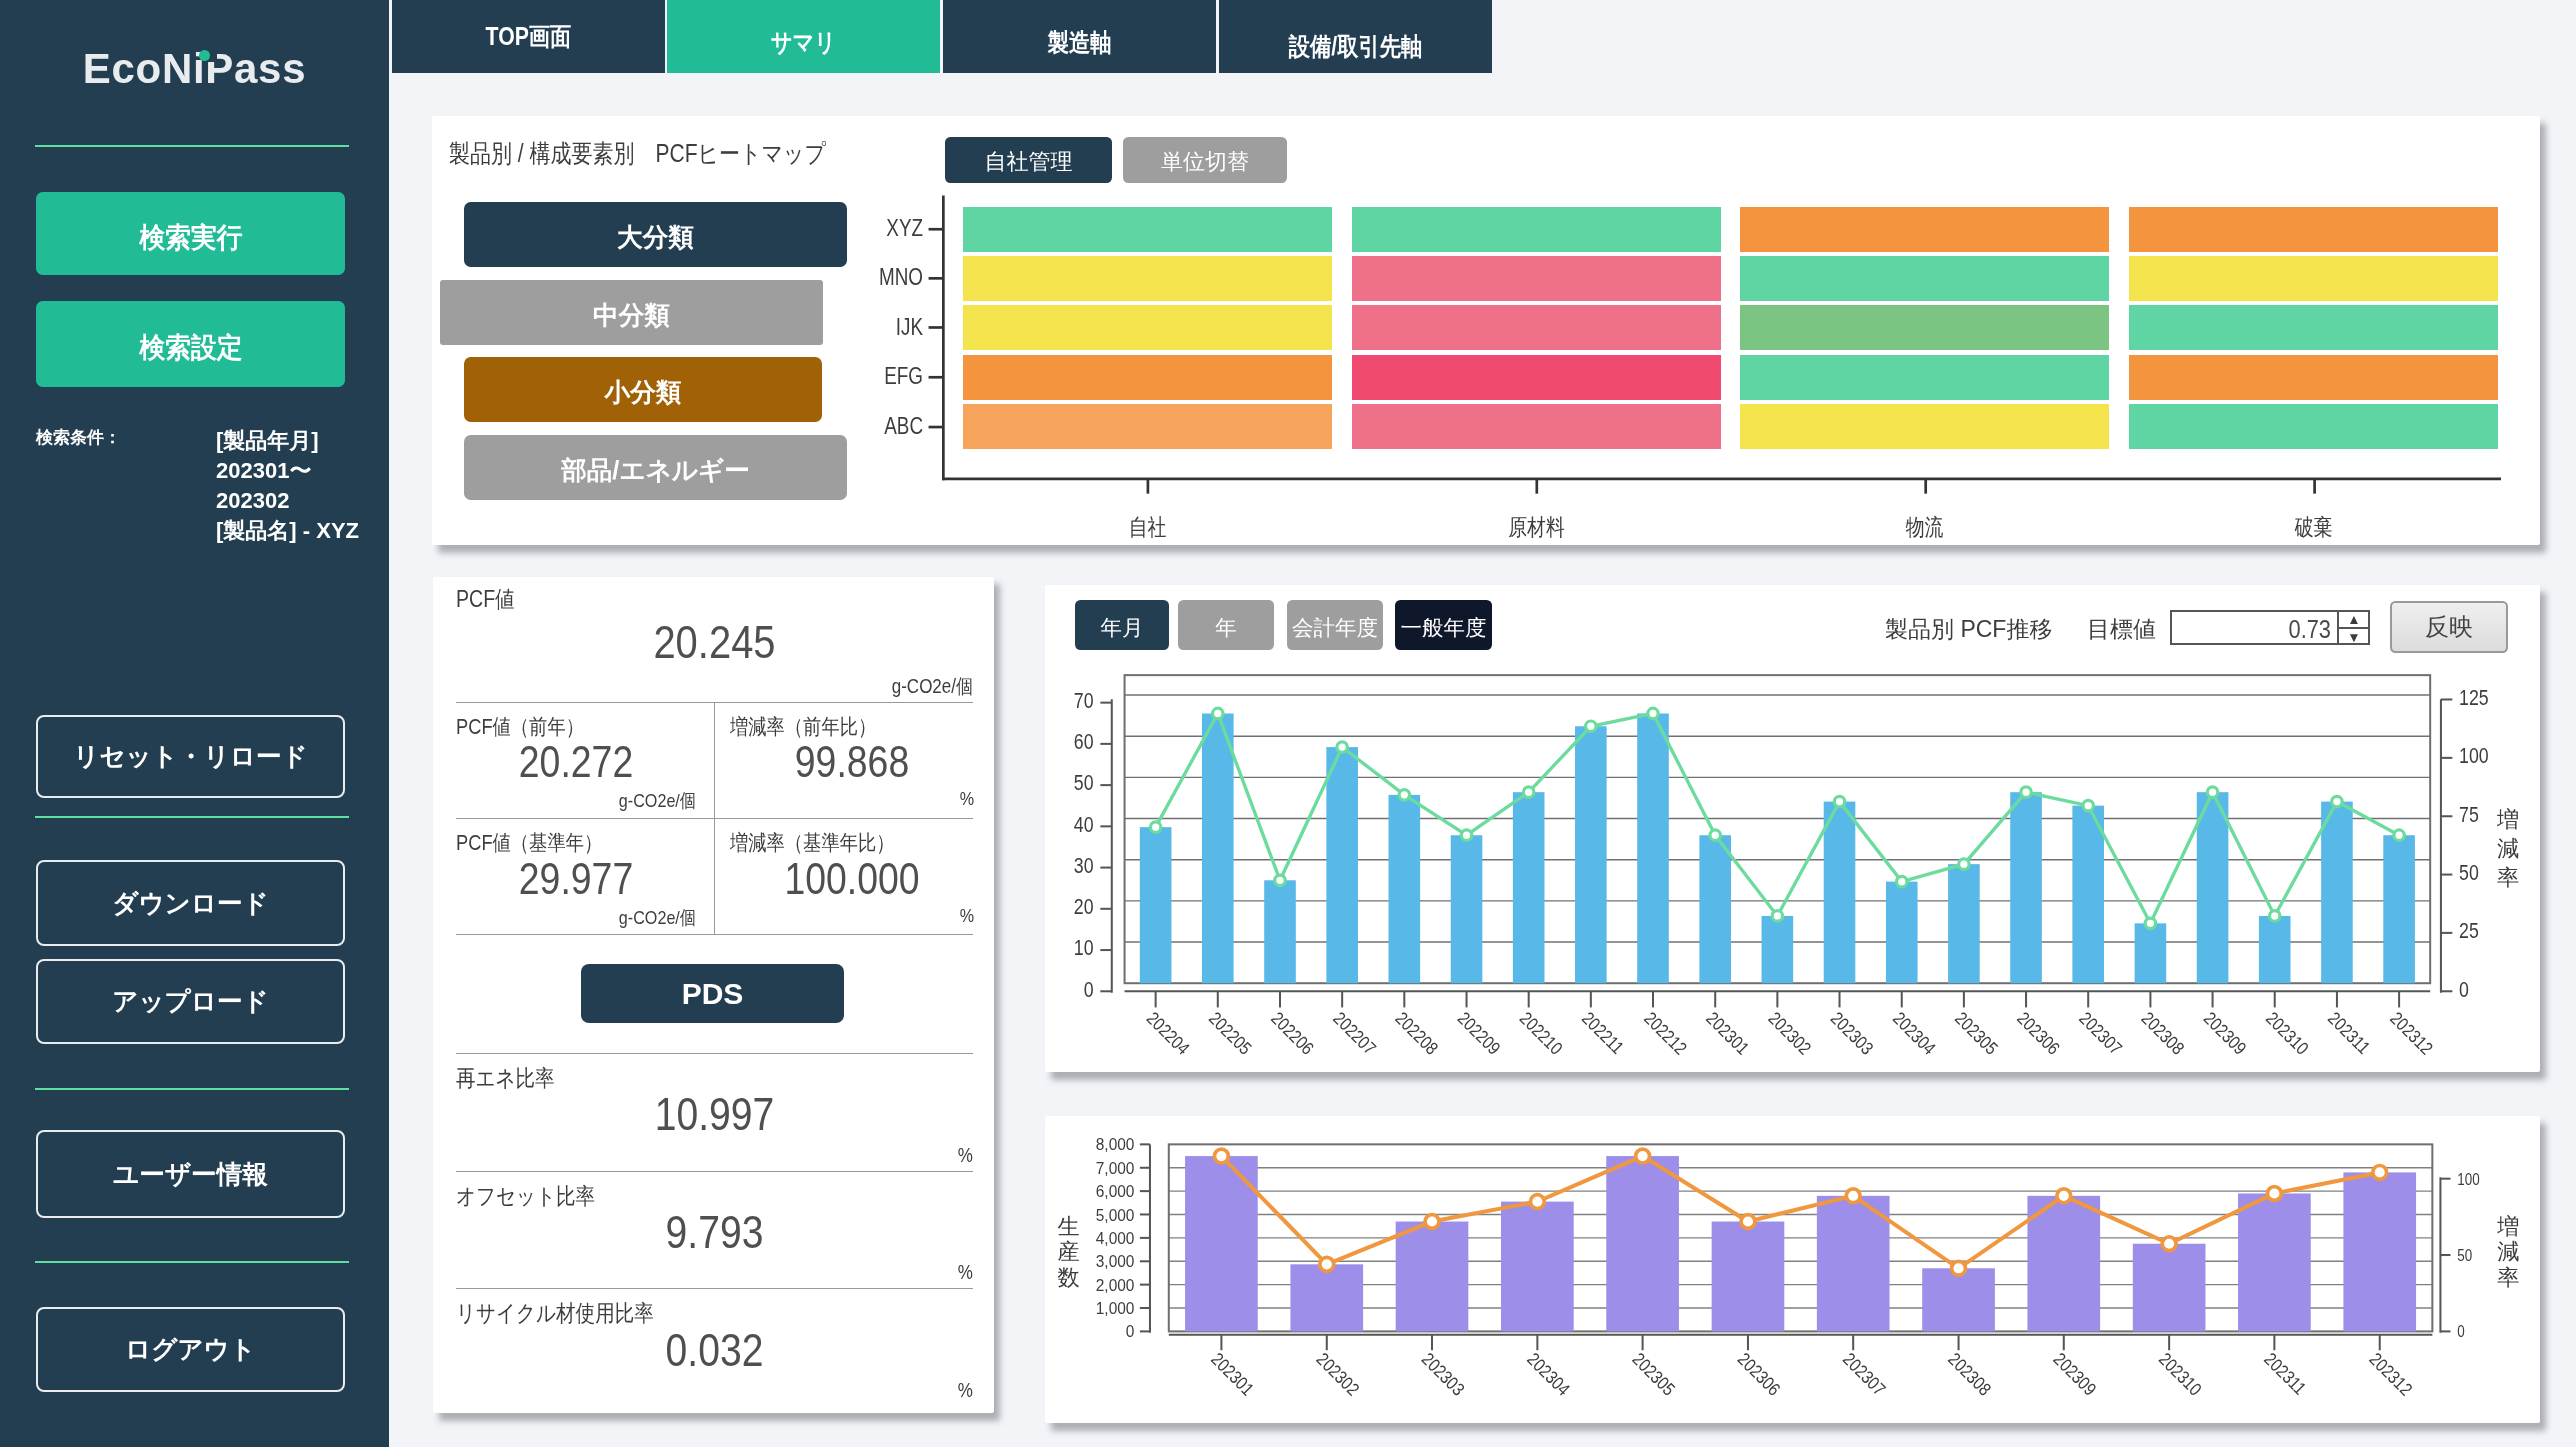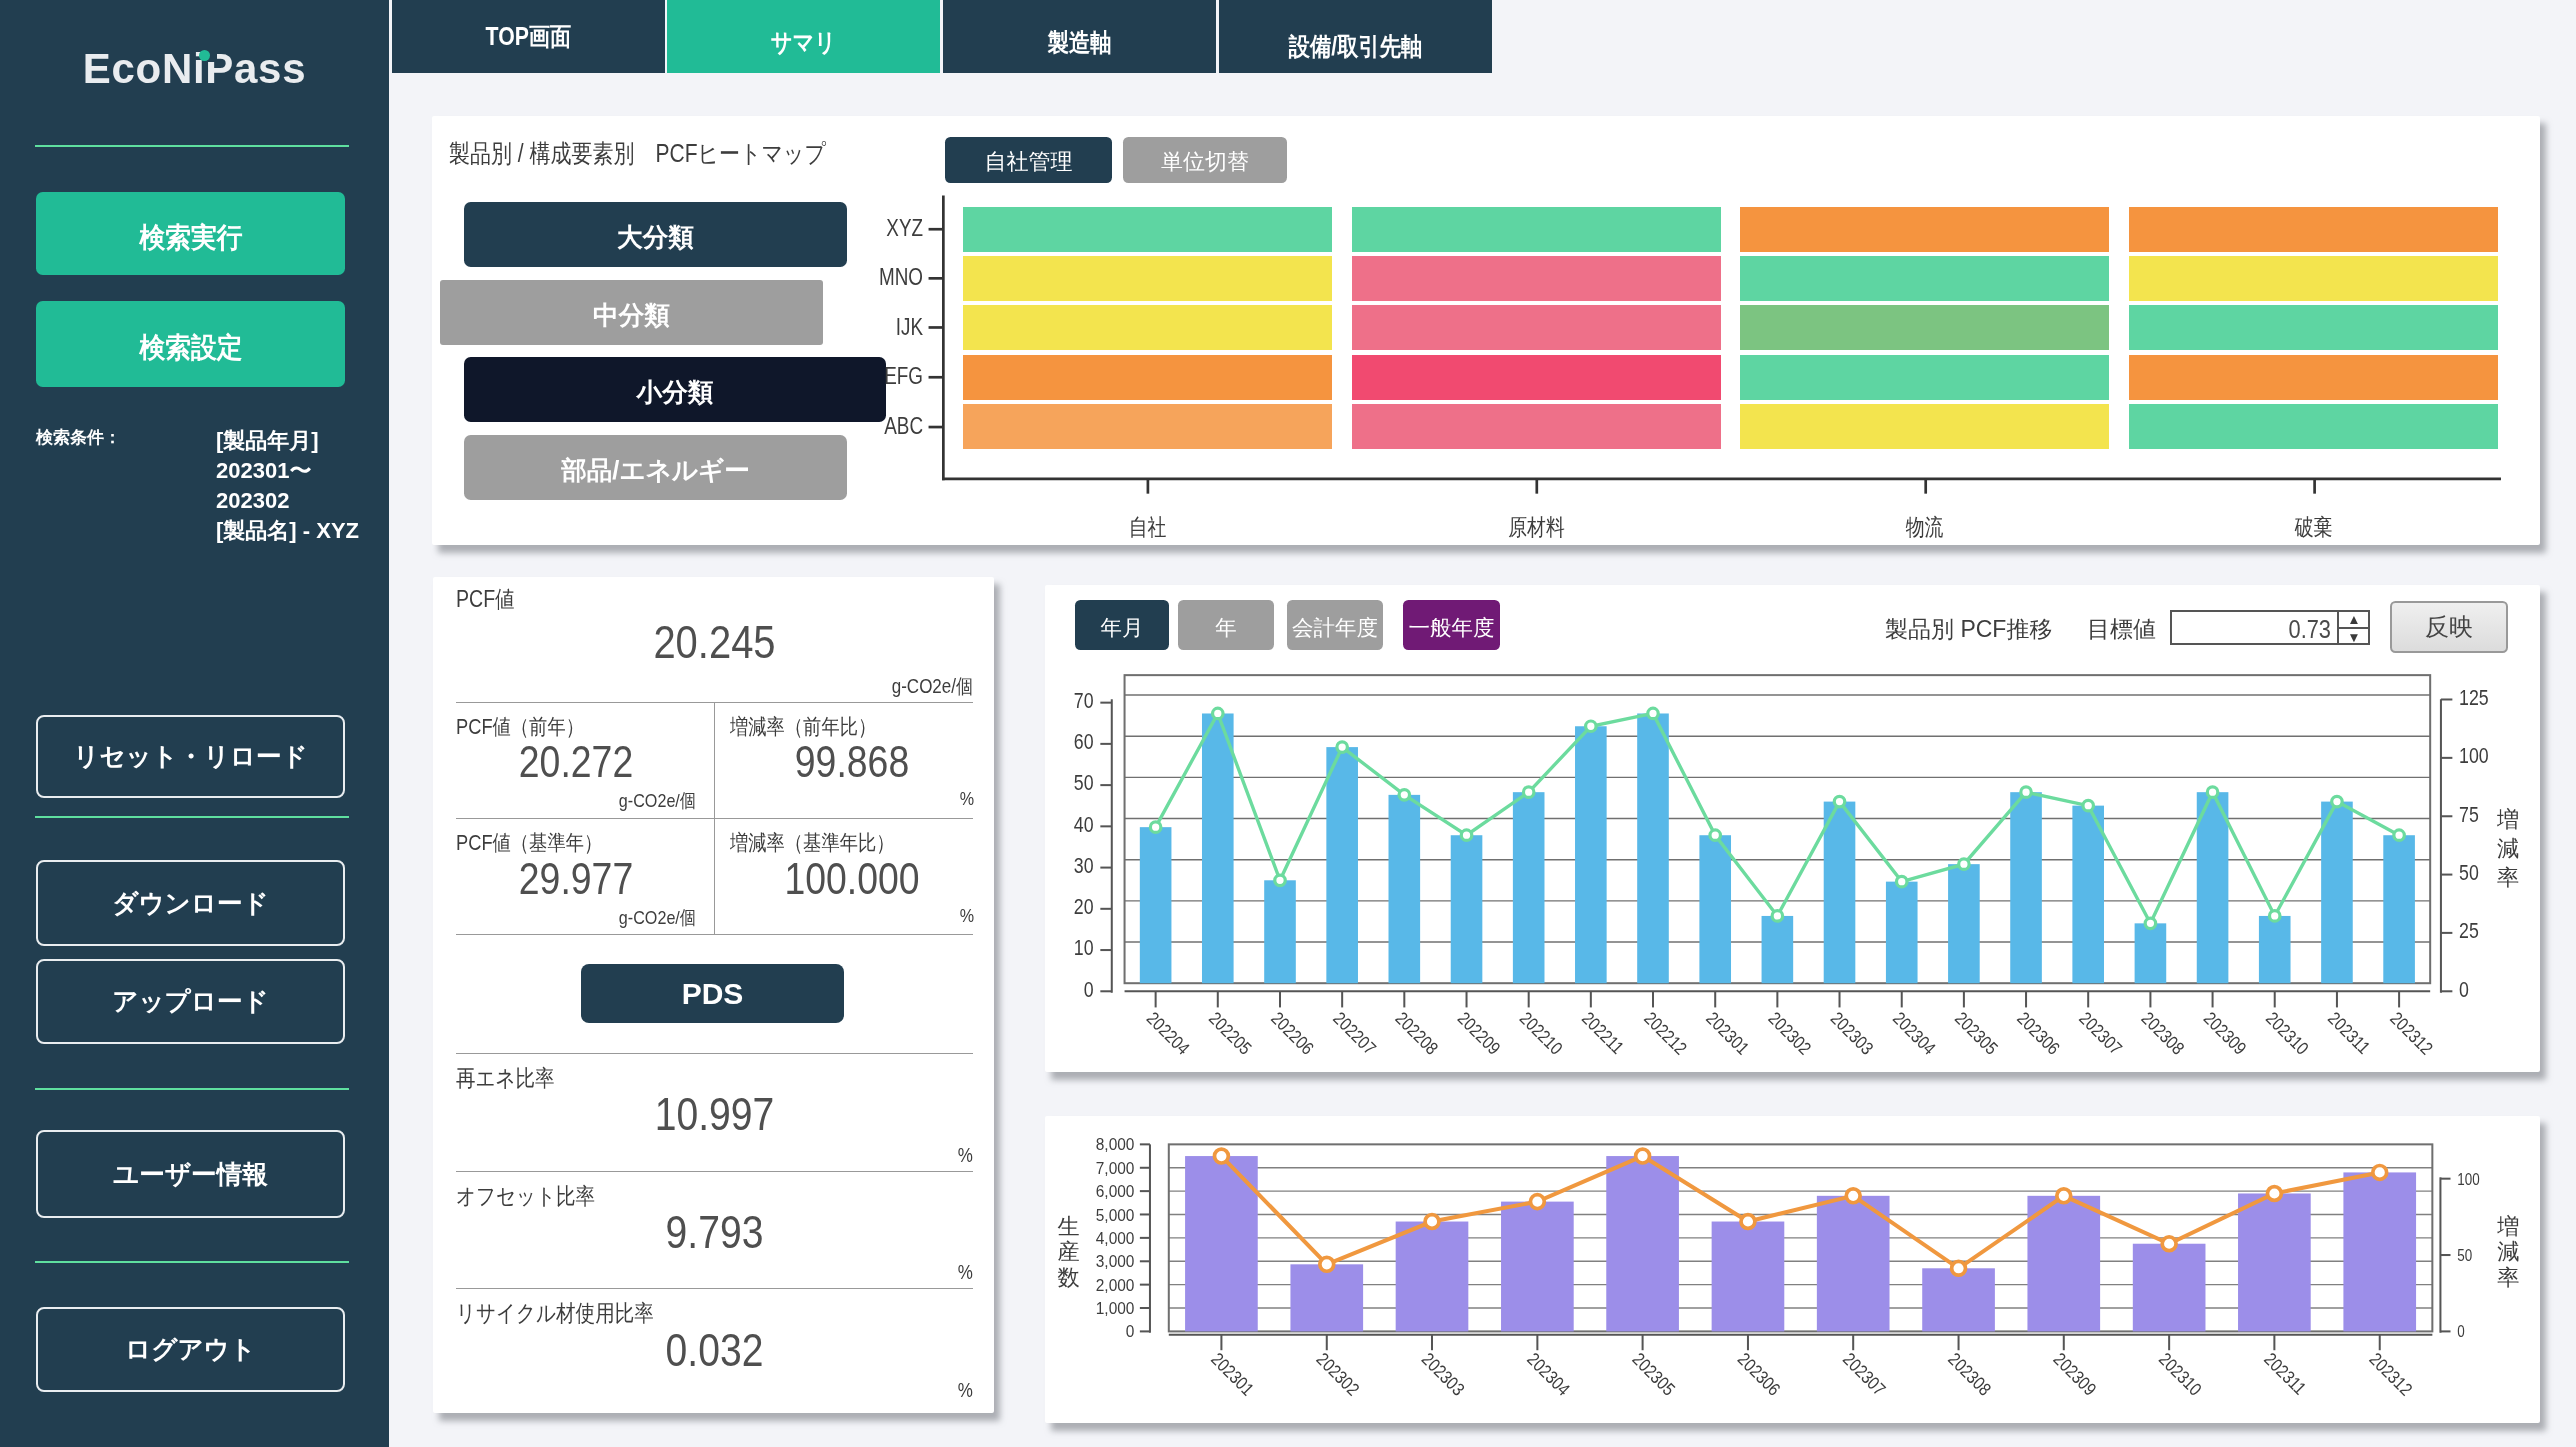--- a/index.html
+++ b/index.html
@@ -39,21 +39,21 @@
   </div>
 <div style="position:absolute;left:1219px;top:0px;width:273px;height:73px;background:#223E50;display:flex;align-items:center;justify-content:center;font-size:25px;font-weight:bold;color:#fff;padding-top:20px;">
     <span style="display:inline-block;transform:scaleX(0.85);">設備/取引先軸</span>
   </div>
 <div class="card" style="position:absolute;left:432px;top:116px;width:2108px;height:429px;"></div>
 <div style="position:absolute;left:449px;top:137px;width:605px;height:34px;font-size:25px;font-weight:500;color:#3D3D3D;transform:scaleX(0.84);transform-origin:left;">製品別 / 構成要素別　PCFヒートマップ</div>
 <div style="position:absolute;left:945px;top:137px;width:167px;height:46px;background:#223E50;border-radius:5.4px;display:flex;align-items:center;justify-content:center;font-size:22px;color:#fff;padding-top:4.7px;">自社管理</div>
 <div style="position:absolute;left:1123px;top:137px;width:164px;height:46px;background:#9E9E9E;border-radius:5.4px;display:flex;align-items:center;justify-content:center;font-size:22px;color:#fff;padding-top:4.7px;">単位切替</div>
 <div style="position:absolute;left:464px;top:202px;width:383px;height:65px;background:#223E50;border-radius:6.7px;display:flex;align-items:center;justify-content:center;font-size:25.6px;font-weight:bold;color:#fff;padding-top:6px;">大分類</div>
 <div style="position:absolute;left:440px;top:280px;width:383px;height:65px;background:#9E9E9E;border-radius:3px;display:flex;align-items:center;justify-content:center;font-size:25.6px;font-weight:bold;color:#fff;padding-top:6px;">中分類</div>
-<div style="position:absolute;left:464px;top:357px;width:422px;height:65px;background:#0f172a;border-radius:6.7px;display:flex;align-items:center;justify-content:center;font-size:25.6px;font-weight:bold;color:#fff;padding-top:6px;">小分類</div>
+<div style="position:absolute;left:464px;top:357px;width:358px;height:65px;background:#a16207;border-radius:6.7px;display:flex;align-items:center;justify-content:center;font-size:25.6px;font-weight:bold;color:#fff;padding-top:6px;">小分類</div>
 <div style="position:absolute;left:464px;top:435px;width:383px;height:65px;background:#9E9E9E;border-radius:6.7px;display:flex;align-items:center;justify-content:center;font-size:25.6px;font-weight:bold;color:#fff;padding-top:6px;">部品/エネルギー</div>
 <div style="position:absolute;left:963px;top:207px;width:369px;height:45px;background:#5ED5A2;"></div>
 <div style="position:absolute;left:1352px;top:207px;width:369px;height:45px;background:#5ED5A2;"></div>
 <div style="position:absolute;left:1740px;top:207px;width:369px;height:45px;background:#F5943F;"></div>
 <div style="position:absolute;left:2129px;top:207px;width:369px;height:45px;background:#F5943F;"></div>
 <div style="position:absolute;left:963px;top:256px;width:369px;height:45px;background:#F3E44E;"></div>
 <div style="position:absolute;left:1352px;top:256px;width:369px;height:45px;background:#EE7089;"></div>
 <div style="position:absolute;left:1740px;top:256px;width:369px;height:45px;background:#5ED5A2;"></div>
 <div style="position:absolute;left:2129px;top:256px;width:369px;height:45px;background:#F3E44E;"></div>
 <div style="position:absolute;left:963px;top:305px;width:369px;height:45px;background:#F3E44E;"></div>
@@ -120,21 +120,21 @@
 <div style="position:absolute;left:456px;top:1205px;width:517px;height:51px;font-size:46px;color:#4F4F4F;text-align:center;transform:scaleX(0.85);">9.793</div>
 <div style="position:absolute;left:456px;top:1261px;width:517px;height:27px;font-size:20px;color:#3D3D3D;text-align:right;transform:scaleX(0.85);transform-origin:right;">%</div>
 <div style="position:absolute;left:456px;top:1288px;width:517px;height:0px;border-top:1.3px solid #999;"></div>
 <div style="position:absolute;left:456px;top:1298px;width:404px;height:30px;font-size:23px;color:#3D3D3D;text-align:left;transform:scaleX(0.85);transform-origin:left;">リサイクル材使用比率</div>
 <div style="position:absolute;left:456px;top:1323px;width:517px;height:51px;font-size:46px;color:#4F4F4F;text-align:center;transform:scaleX(0.85);">0.032</div>
 <div style="position:absolute;left:456px;top:1379px;width:517px;height:27px;font-size:20px;color:#3D3D3D;text-align:right;transform:scaleX(0.85);transform-origin:right;">%</div>
 <div class="card" style="position:absolute;left:1045px;top:585px;width:1495px;height:487px;"></div>
 <div style="position:absolute;left:1075px;top:600px;width:94px;height:50px;background:#223E50;border-radius:5.4px;display:flex;align-items:center;justify-content:center;font-size:21.5px;color:#fff;padding-top:4.7px;">年月</div>
 <div style="position:absolute;left:1178px;top:600px;width:96px;height:50px;background:#9E9E9E;border-radius:5.4px;display:flex;align-items:center;justify-content:center;font-size:21.5px;color:#fff;padding-top:4.7px;">年</div>
 <div style="position:absolute;left:1287px;top:600px;width:96px;height:50px;background:#9E9E9E;border-radius:5.4px;display:flex;align-items:center;justify-content:center;font-size:21.5px;color:#fff;padding-top:4.7px;">会計年度</div>
-<div style="position:absolute;left:1395px;top:600px;width:97px;height:50px;background:#701a75;border-radius:5.4px;display:flex;align-items:center;justify-content:center;font-size:21.5px;color:#fff;padding-top:4.7px;margin-left:8px;">一般年度</div>
+<div style="position:absolute;left:1395px;top:600px;width:97px;height:50px;background:#0f172a;border-radius:5.4px;display:flex;align-items:center;justify-content:center;font-size:21.5px;color:#fff;padding-top:4.7px;">一般年度</div>
 <div style="position:absolute;left:1885px;top:614px;width:188px;height:34px;font-size:23px;font-weight:500;color:#3D3D3D;">製品別 PCF推移</div>
 <div style="position:absolute;left:2087px;top:614px;width:108px;height:34px;font-size:23px;font-weight:500;color:#3D3D3D;">目標値</div>
 <div style="position:absolute;left:2170px;top:610px;width:200px;height:35px;background:#fff;border:2px solid #555;"></div>
 <div style="position:absolute;left:2180px;top:614px;width:151px;height:30px;font-size:26px;color:#4a4a4a;text-align:right;transform:scaleX(0.84);transform-origin:right;">0.73</div>
 <div style="position:absolute;left:2337px;top:610px;width:0px;height:35px;border-left:2px solid #555;"></div>
 <div style="position:absolute;left:2339px;top:627px;width:31px;height:0px;border-top:2px solid #555;"></div>
 <div style="position:absolute;left:2342px;top:614px;width:24px;height:13.5px;font-size:13.5px;color:#3a3a3a;text-align:center;line-height:12px;">▲</div>
 <div style="position:absolute;left:2342px;top:631px;width:24px;height:13.5px;font-size:13.5px;color:#3a3a3a;text-align:center;line-height:13.5px;">▼</div>
 <div style="position:absolute;left:2390px;top:601px;width:118px;height:52px;background:linear-gradient(#EFEFEF,#DCDCDC);border:2px solid #999;border-radius:5.4px;display:flex;align-items:center;justify-content:center;font-size:24px;color:#444;">反映</div>
 <svg style="position:absolute;left:1045px;top:585px;width:1495px;height:487px;" viewBox="0 0 2222 724">

